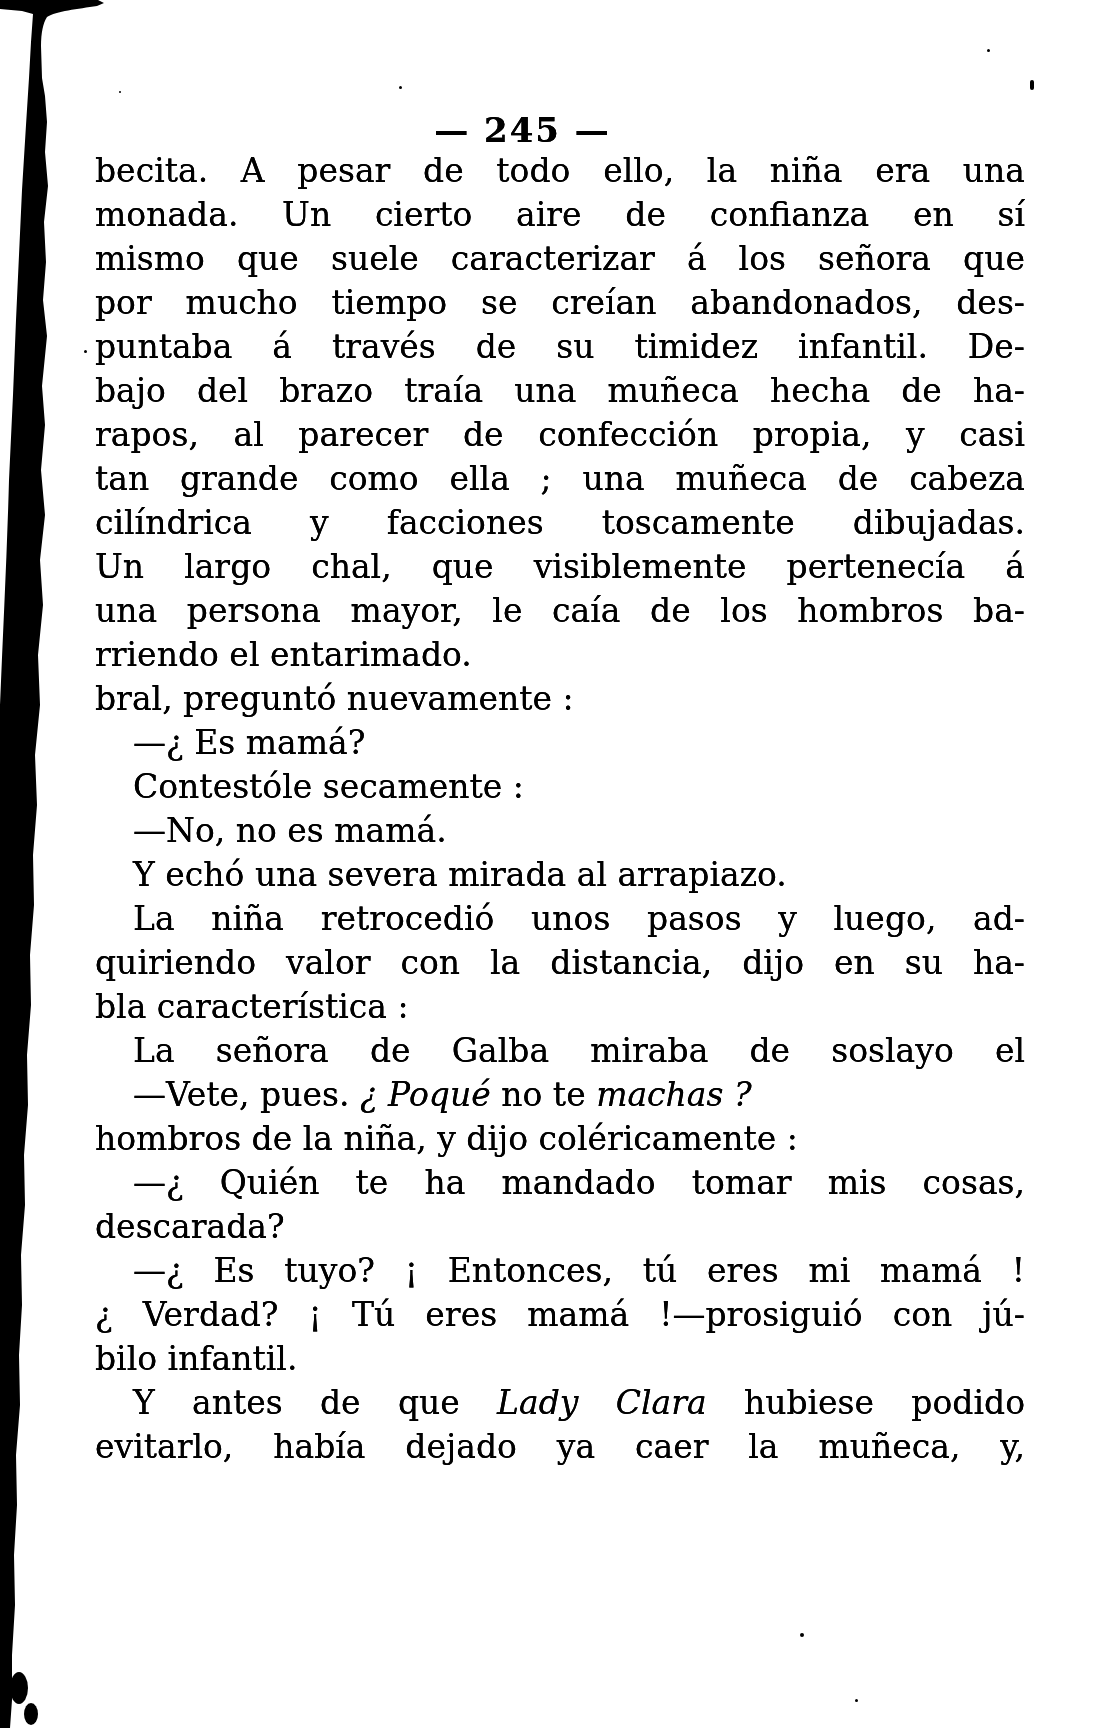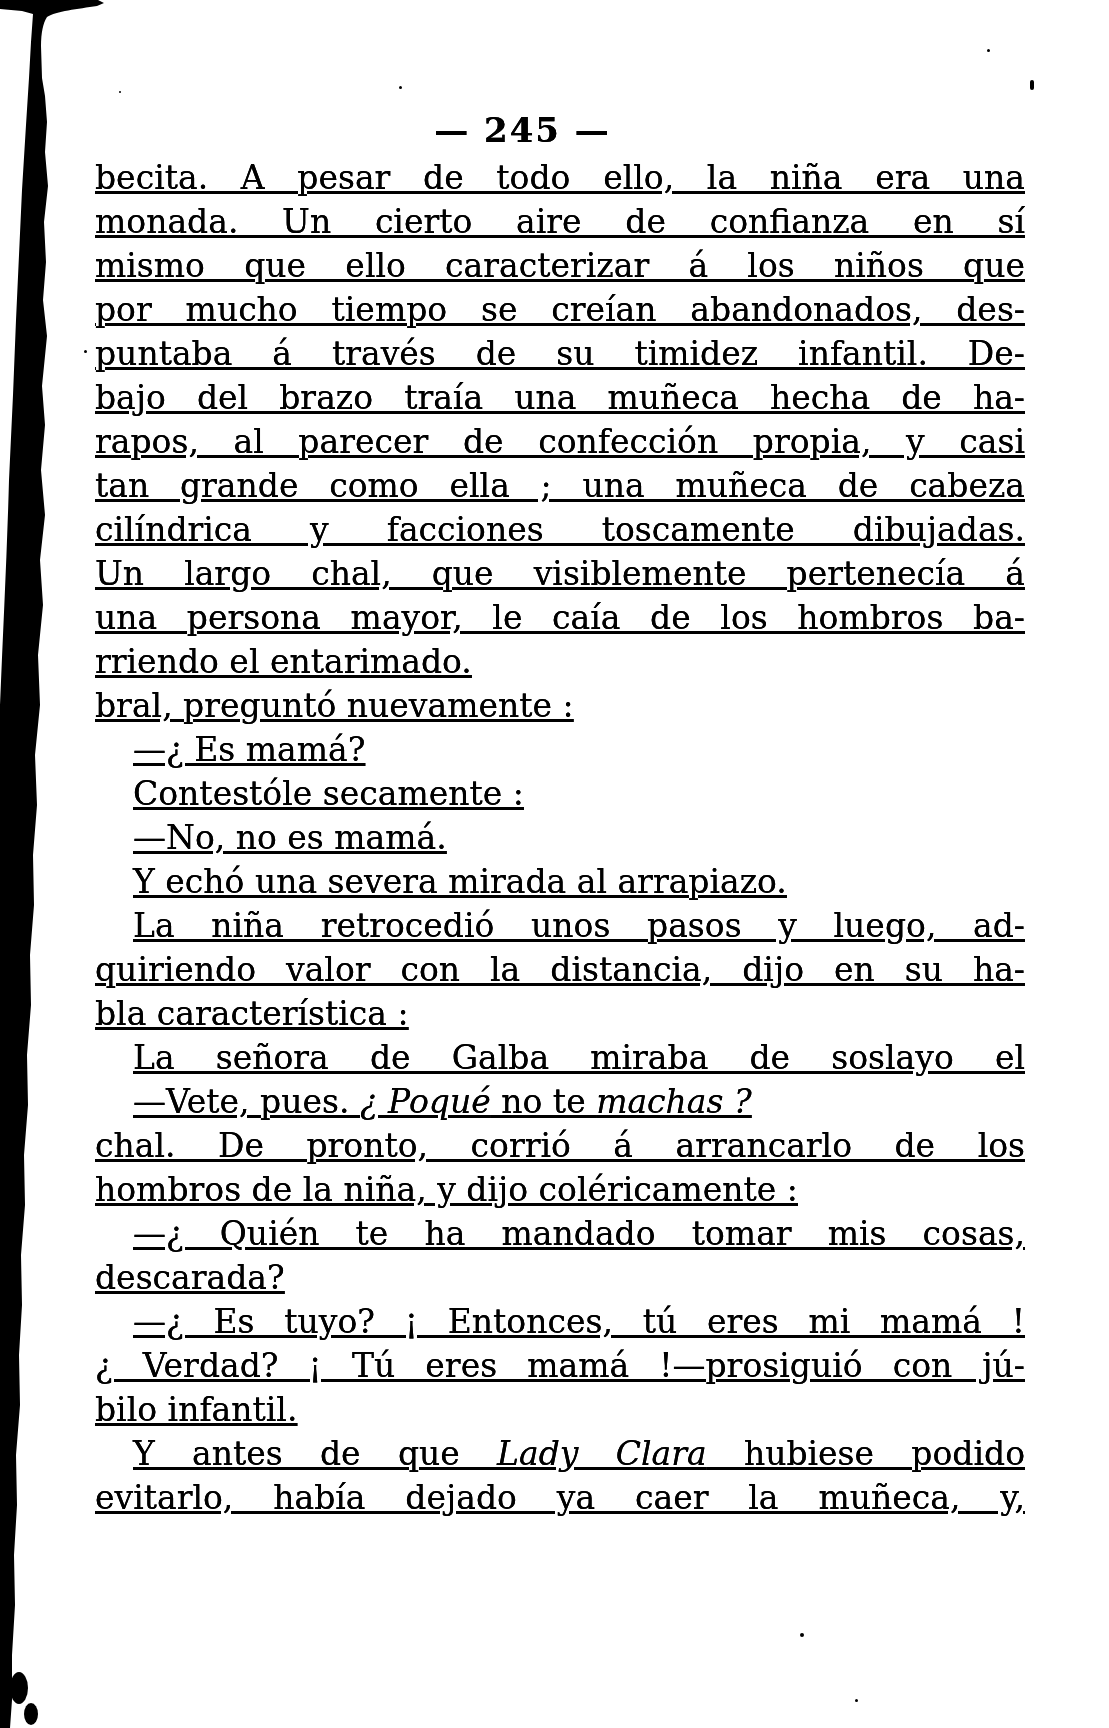--- a/index.html
+++ b/index.html
@@ -21,26 +21,25 @@
     text-align: center;
     transform: translateX(-56px);
     font-size: 34px;
     font-weight: 700;
     letter-spacing: 2px;
     text-shadow: 0 0 0.6px #000;
   }
   .text-block {
     position: absolute;
     left: 95px;
-    top: 156px;
+    top: 149px;
     width: 930px;
     font-size: 33px;
     line-height: 44px;
     text-shadow: 0 0 0.6px #000;
-    text-decoration: underline;
   }
   .line {
     height: 44px;
     overflow: hidden;
     text-align: justify;
     text-align-last: justify;
   }
   .line.nj { text-align: left; text-align-last: left; }
   .line.ind { padding-left: 38px; }
   .it { font-style: italic; }
@@ -87,41 +86,40 @@
   <div class="speck" style="left:1030px; top:80px; width:4px; height:10px; border-radius:2px;"></div>
   <div class="speck" style="left:84px; top:350px; width:3px; height:3px;"></div>
   <div class="speck" style="left:800px; top:1633px; width:4px; height:4px;"></div>
   <div class="speck" style="left:855px; top:1699px; width:3px; height:3px;"></div>
 
   <div class="page-number">— 245 —</div>
 
   <div class="text-block">
       <div class="line"><span>becita. A pesar de todo ello, la niña era una</span></div>
       <div class="line"><span>monada. Un cierto aire de confianza en sí</span></div>
-      <div class="line"><span>mismo que ello caracterizar á los niños que</span></div>
+      <div class="line"><span>mismo que suele caracterizar á los señora que</span></div>
       <div class="line"><span>por mucho tiempo se creían abandonados, des-</span></div>
       <div class="line"><span>puntaba á través de su timidez infantil. De-</span></div>
       <div class="line"><span>bajo del brazo traía una muñeca hecha de ha-</span></div>
       <div class="line"><span>rapos, al parecer de confección propia, y casi</span></div>
       <div class="line"><span>tan grande como ella ; una muñeca de cabeza</span></div>
       <div class="line"><span>cilíndrica y facciones toscamente dibujadas.</span></div>
       <div class="line"><span>Un largo chal, que visiblemente pertenecía á</span></div>
       <div class="line"><span>una persona mayor, le caía de los hombros ba-</span></div>
       <div class="line nj"><span>rriendo el entarimado.</span></div>
       <div class="line nj"><span>bral, preguntó nuevamente :</span></div>
       <div class="line nj ind"><span>—¿ Es mamá?</span></div>
       <div class="line nj ind"><span>Contestóle secamente :</span></div>
       <div class="line nj ind"><span>—No, no es mamá.</span></div>
       <div class="line nj ind"><span>Y echó una severa mirada al arrapiazo.</span></div>
       <div class="line ind"><span>La niña retrocedió unos pasos y luego, ad-</span></div>
       <div class="line"><span>quiriendo valor con la distancia, dijo en su ha-</span></div>
       <div class="line nj"><span>bla característica :</span></div>
       <div class="line ind"><span>La señora de Galba miraba de soslayo el</span></div>
       <div class="line nj ind"><span>—Vete, pues. </span><span class="it">¿ Poqué</span><span> no te </span><span class="it">machas ?</span></div>
-      <div class="line"><span>chal. De pronto, corrió á arrancarlo de los</span></div>
       <div class="line nj"><span>hombros de la niña, y dijo coléricamente :</span></div>
       <div class="line ind"><span>—¿ Quién te ha mandado tomar mis cosas,</span></div>
       <div class="line nj"><span>descarada?</span></div>
       <div class="line ind"><span>—¿ Es tuyo? ¡ Entonces, tú eres mi mamá !</span></div>
       <div class="line"><span>¿ Verdad? ¡ Tú eres mamá !—prosiguió con jú-</span></div>
       <div class="line nj"><span>bilo infantil.</span></div>
       <div class="line ind"><span>Y antes de que </span><span class="it">Lady Clara</span><span> hubiese podido</span></div>
       <div class="line"><span>evitarlo, había dejado ya caer la muñeca, y,</span></div>
     </div>
 

